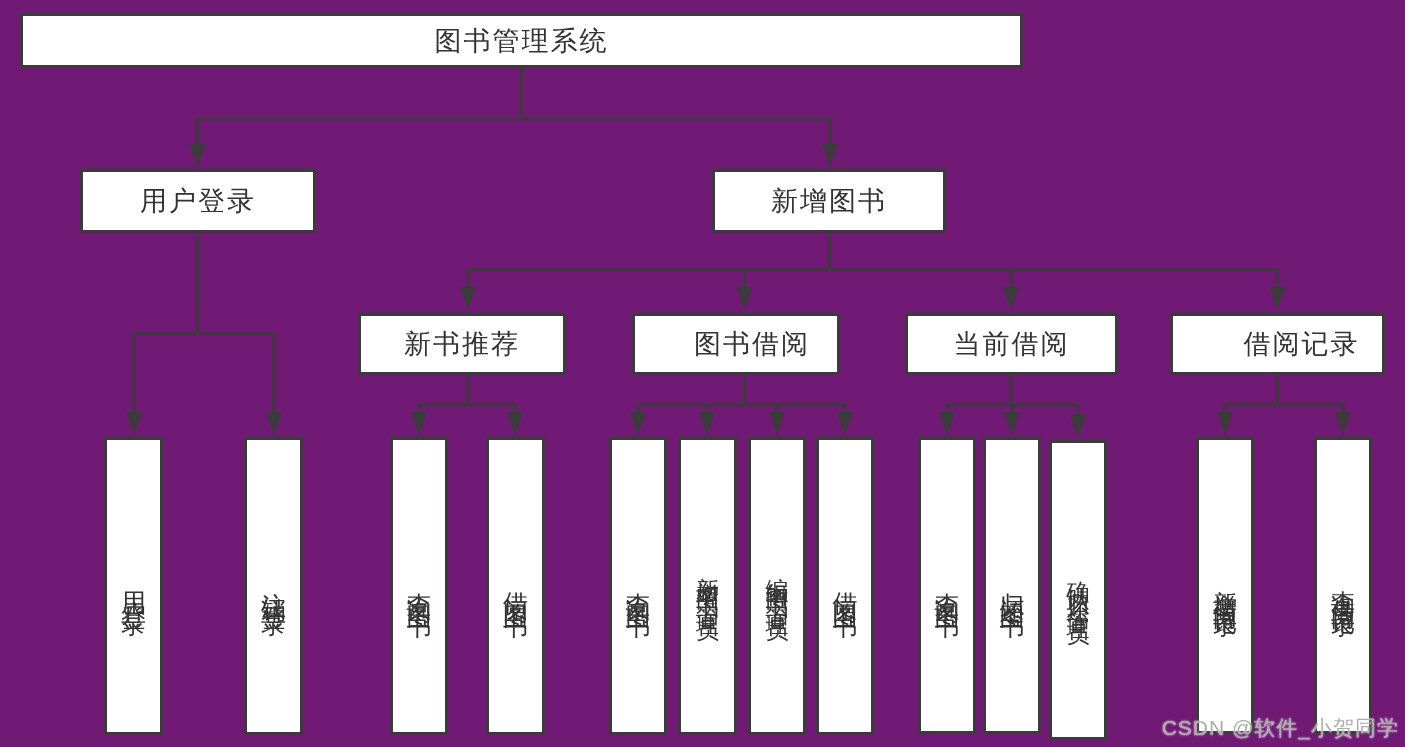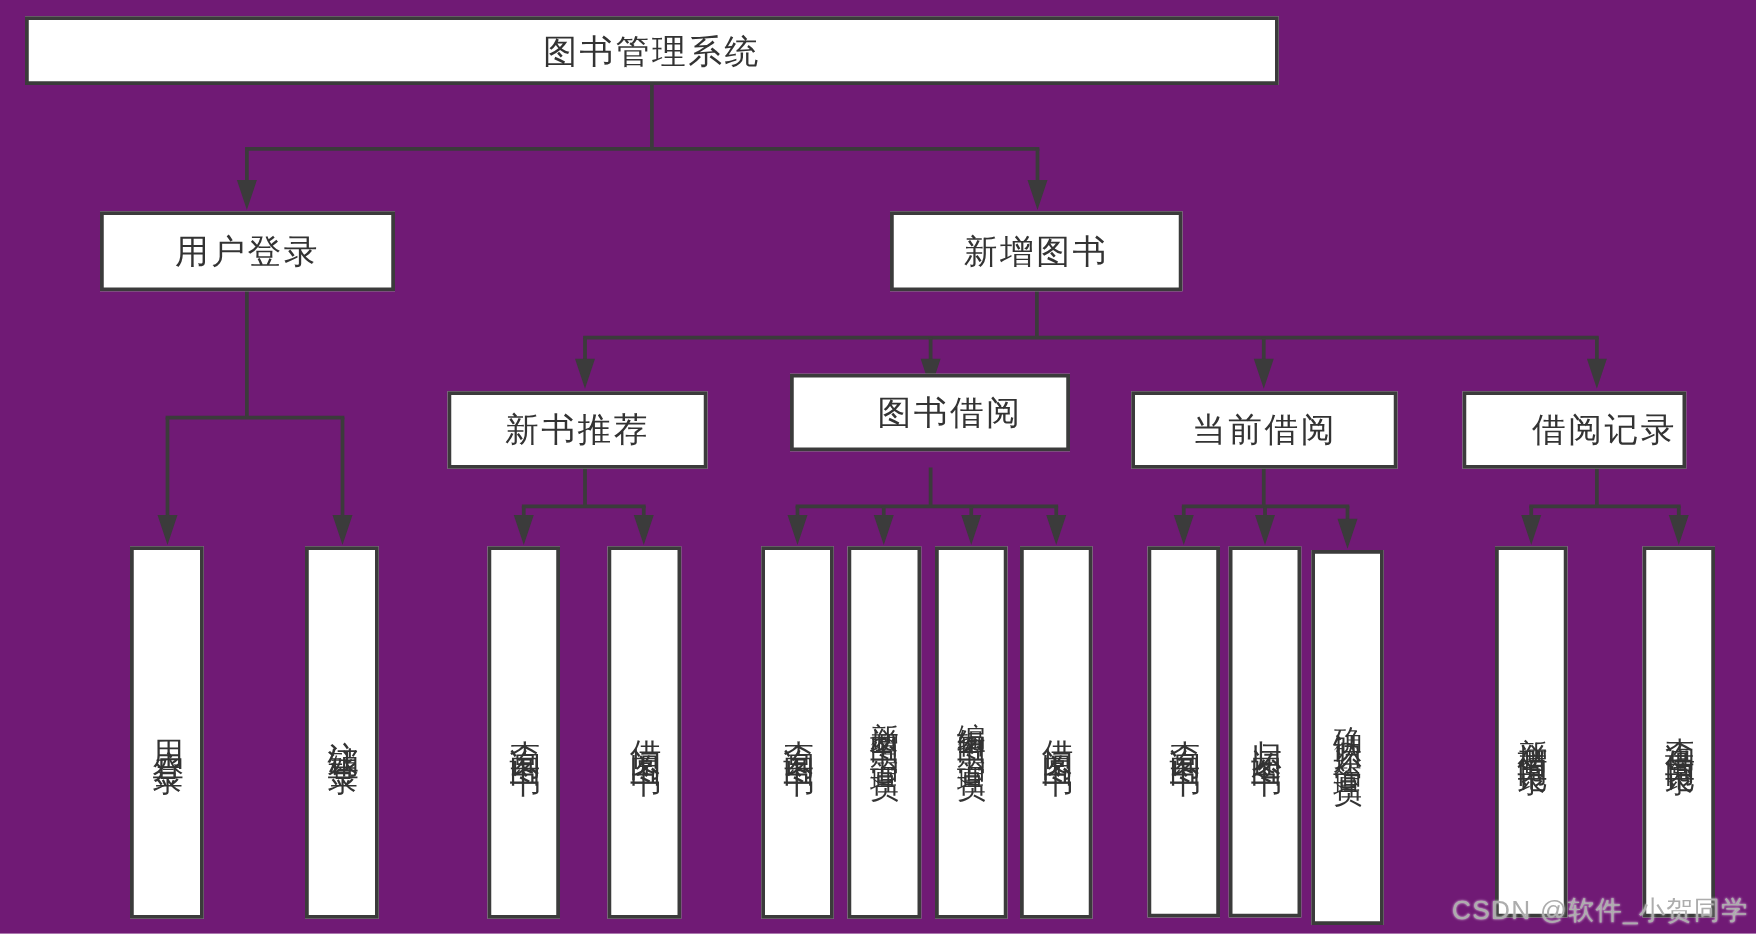--- a/index.html
+++ b/index.html
@@ -95,23 +95,23 @@
       M1217 412 H1233 L1225 436 Z
       M1335 412 H1351 L1343 436 Z"></path>
   </svg>
 
   <div class="node h-node" style="left:20px; top:13px; width:1003px; height:55px;">图书管理系统</div>
 
   <div class="node h-node" style="left:80px; top:169px; width:236px; height:64px;">用户登录</div>
   <div class="node h-node" style="left:712px; top:169px; width:234px; height:64px;">新增图书</div>
 
   <div class="node h-node" style="left:358px; top:313px; width:208px; height:62px;">新书推荐</div>
-  <div class="node h-node" style="left:632px; top:299px; width:224px; height:62px;padding-left:32px;">图书借阅</div>
+  <div class="node h-node" style="left:632px; top:313px; width:208px; height:62px;padding-left:32px;">图书借阅</div>
   <div class="node h-node" style="left:905px; top:313px; width:213px; height:62px;">当前借阅</div>
-  <div class="node h-node" style="left:1170px; top:313px; width:179px; height:62px;padding-left:48px;">借阅记录</div>
+  <div class="node h-node" style="left:1170px; top:313px; width:215px; height:62px;padding-left:48px;">借阅记录</div>
 
   <div class="node v-node" style="left:104px; top:437px; width:59px; height:298px;">用户登录</div>
   <div class="node v-node" style="left:244px; top:437px; width:59px; height:298px;">注销登录</div>
 
   <div class="node v-node" style="left:390px; top:437px; width:58px; height:298px;">查询图书</div>
   <div class="node v-node" style="left:486px; top:437px; width:59px; height:298px;">借阅图书</div>
 
   <div class="node v-node" style="left:609px; top:437px; width:58px; height:298px;">查询图书</div>
   <div class="node v-node v9" style="left:678px; top:437px; width:59px; height:298px;">新增图书（管理员）</div>
   <div class="node v-node v9" style="left:748px; top:437px; width:58px; height:298px;">编辑图书（管理员）</div>

